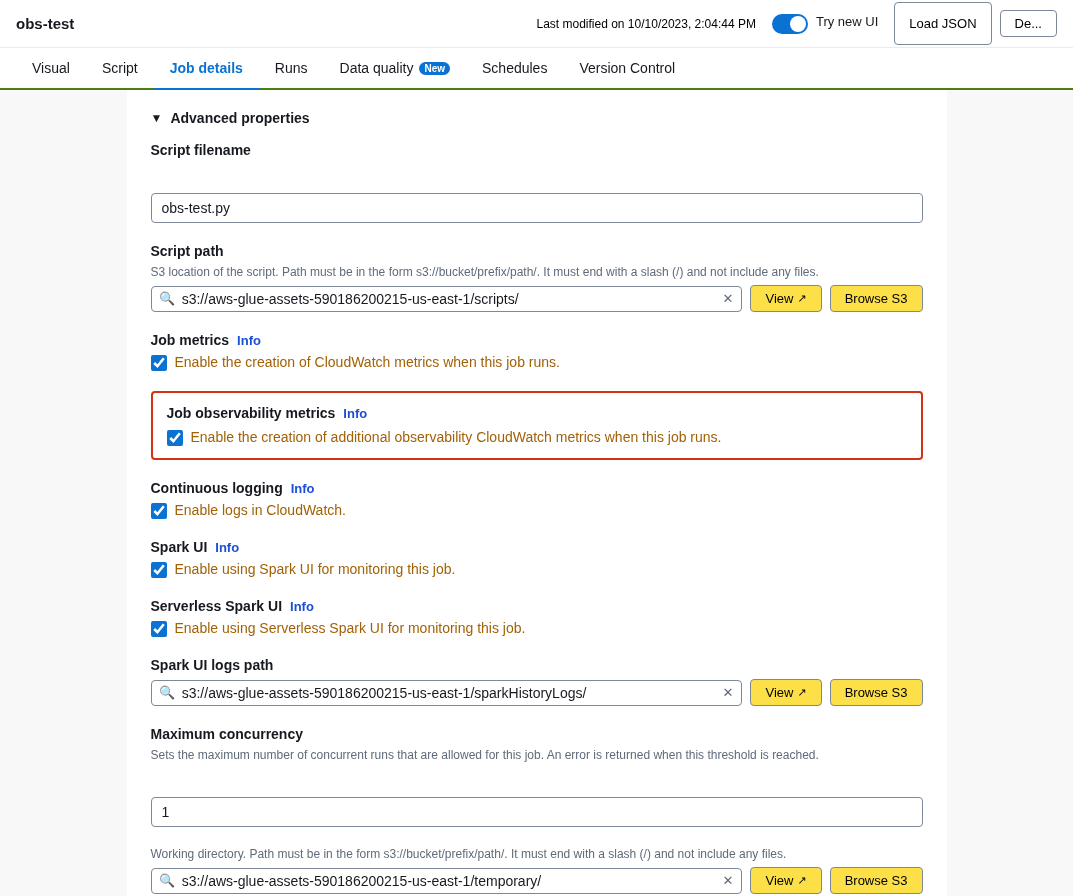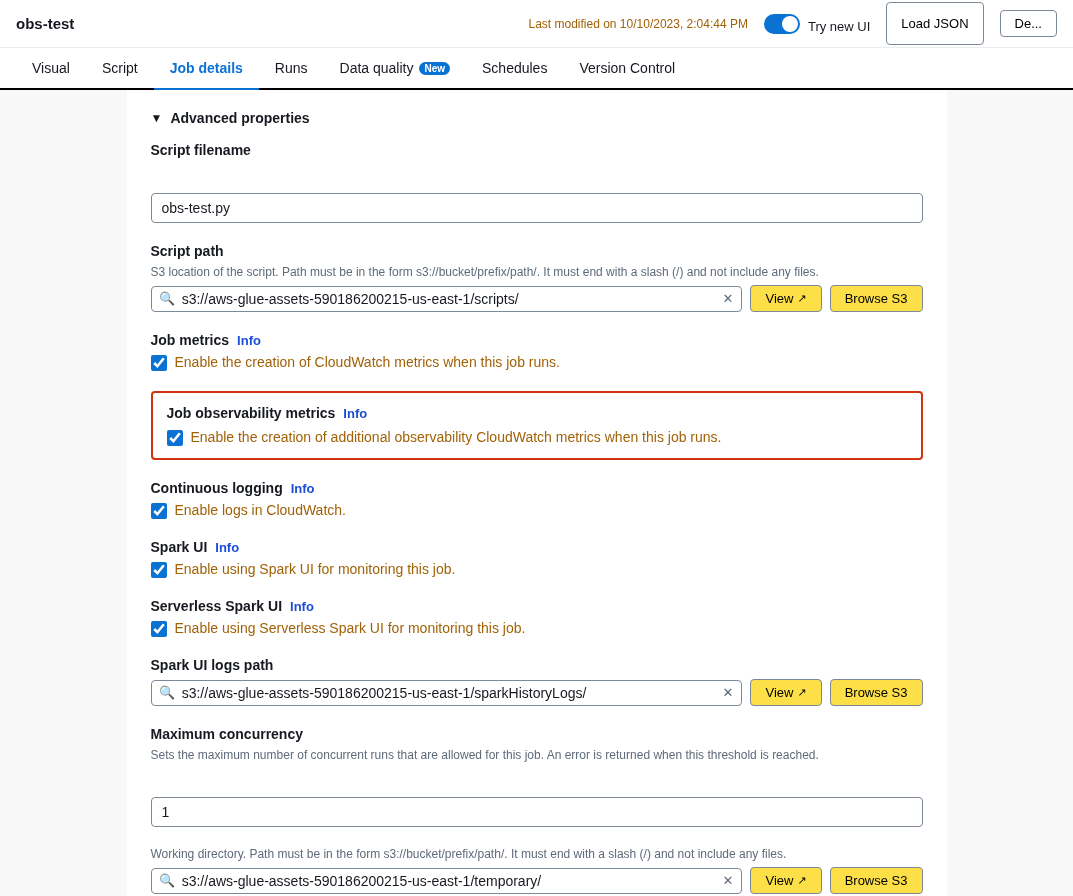--- a/index.html
+++ b/index.html
@@ -15,26 +15,26 @@
       border-bottom: 1px solid #e9ebed;
     }
     .topbar-title {
       font-weight: 700;
       font-size: 15px;
       color: #16191f;
       margin-right: auto;
     }
     .topbar-meta {
       font-size: 12px;
-      color: #a16207;
+      color: #000000;
       margin-right: 16px;
     }
     .toggle-container {
       display: flex;
-      align-items: flex-end;
+      align-items: flex-start;
       gap: 8px;
       margin-right: 16px;
     }
     .toggle {
       width: 36px;
       height: 20px;
       background: #0972d3;
       border-radius: 10px;
       position: relative;
       display: inline-block;
@@ -50,36 +50,36 @@
       right: 2px;
     }
     .toggle-label { font-size: 13px; color: #16191f; }
     .btn-load-json {
       border: 1px solid #7d8998;
       background: #fff;
       padding: 13px 14px;
       border-radius: 4px;
       font-size: 13px;
       cursor: pointer;
-      margin-right: 16px;
+      margin-right: 8px;
     }
     .btn-deploy {
       border: 1px solid #7d8998;
       background: #fff;
       padding: 5px 14px;
       border-radius: 4px;
       font-size: 13px;
       cursor: pointer;
     }
 
     
     .tabs {
       display: flex;
       background: #fff;
-      border-bottom: 2px solid #000000;
+      border-bottom: 2px solid #4d7c0f;
       padding: 0 16px;
     }
     .tab {
       padding: 12px 16px;
       font-size: 14px;
       cursor: pointer;
       color: #16191f;
       border-bottom: 2px solid transparent;
       margin-bottom: -2px;
       display: flex;

